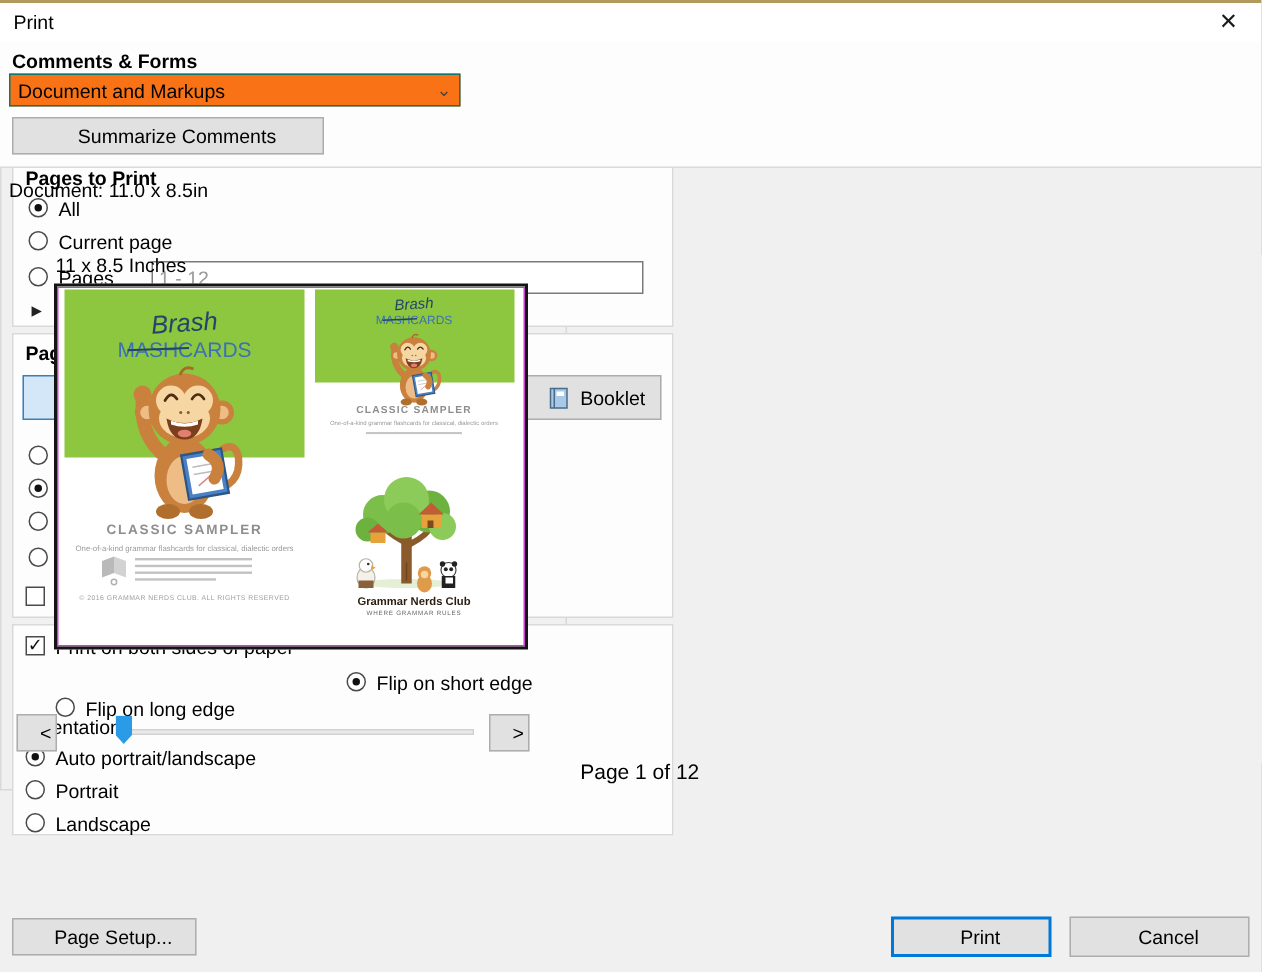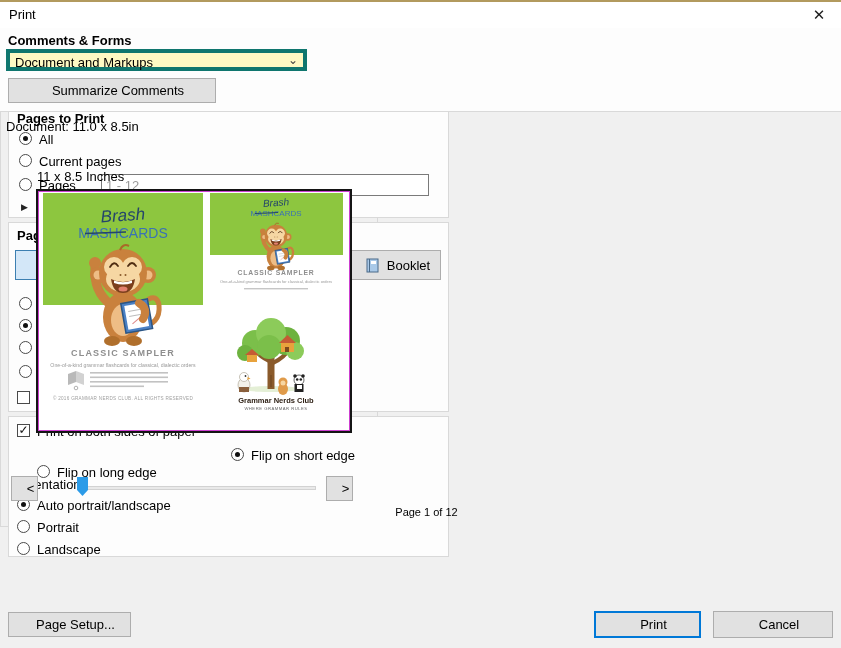--- a/index.html
+++ b/index.html
@@ -27,21 +27,21 @@
   .radio { width:13px; height:13px; border:1px solid #4a4a4a; border-radius:50%; background:#fff;
            position:relative; flex:none; }
   .radio.sel::after { content:""; position:absolute; left:3px; top:3px; width:5px; height:5px;
            border-radius:50%; background:#101010; }
   .checkbox { width:13px; height:13px; border:1px solid #4a4a4a; background:#fff; flex:none;
            font-size:12px; line-height:11px; text-align:center; color:#101010; overflow:hidden; }
   .btn { position:absolute; background:#e1e1e1; border:1px solid #adadad; font-size:13px;
          display:flex; align-items:center; justify-content:center; gap:6px; cursor:default;padding-left:12px; }
   .btn.primary { border:2px solid #0078d7; }
   .tab-btn.active { background:#d3e7f8; border:1px solid #3c7fb1; }
-  .combo { position:absolute; border:4px solid #0f766e; background:#fef9c3; display:flex; align-items:flex-start; }
+  .combo { position:absolute; border:1px solid #0f766e; background:#f97316; display:flex; align-items:center; }
   .combo .val { flex:1; padding:2px 5px; font-size:13px; overflow:hidden; }
   .combo .val.hl { background:#3297fd; color:#fff; margin:1px; padding:1px 4px; }
   .combo .arrow { width:20px; display:flex; align-items:center; justify-content:center;
                   color:#444; font-size:12px; flex:none; }
   .tinput { position:absolute; border:1px solid #7a7a7a; background:#fff; font-size:13px;
             padding:1px 4px; font-family:inherit; color:#000; }
   .tinput::placeholder { color:#9a9a9a; }
   .tinput:disabled { border-color:#bfbfbf; background:#fdfdfd; color:#8a8a8a; }
   .link { color:#0a5fce; text-decoration:underline; font-size:13px; }
   .qicon { width:19px; height:19px; border-radius:50%; background:#4386e8; border:1px solid #2a5fb8;
@@ -52,21 +52,21 @@
   .spinner { position:absolute; width:17px; display:flex; flex-direction:column; }
   .spin-btn { height:11px; border:1px solid #adadad; background:#f2f2f2; font-size:6px;
               display:flex; align-items:center; justify-content:center; color:#333; }
   .spin-btn + .spin-btn { margin-top:1px; }
   .more-arrow { font-size:9px; color:#222; }
   .slider-track { position:absolute; height:4px; background:#e9e9e9; border:1px solid #d2d2d2; }
   .slider-thumb { position:absolute; width:11px; height:19px; background:#2b9be8;
                   clip-path:polygon(0 0,100% 0,100% 68%,50% 100%,0 68%); }
   .preview-frame { position:absolute; border:2px solid #141414; box-shadow:inset 0 0 0 1px #cc3fd0;
                    background:#fff; }
-  .page-indicator { position:absolute; left:0; right:0; text-align:center; font-size:11px;margin-left:12px; }
+  .page-indicator { position:absolute; left:0; right:0; text-align:center; font-size:14px;margin-left:12px; }
   .doc-text, .static-text { position:absolute; font-size:13px; }
   svg text { font-family:"Liberation Sans",sans-serif; }
 </style>
 </head>
 <body>
 
 <div class="window">
   <div class="topline"></div>
   <div class="titlebar">
     <span class="win-title">Print</span>
@@ -103,21 +103,21 @@
     </div>
 
     <div class="box pages-box">
       <span class="sec-title" style="left:8px;top:6px;">Pages to Print</span>
       <div class="row" style="left:10px;top:27px;">
         <span class="radio sel"></span>
         <span class="lbl">All</span>
       </div>
       <div class="row" style="left:10px;top:49px;">
         <span class="radio"></span>
-        <span class="lbl">Current pages</span>
+        <span class="lbl">Current page</span>
       </div>
       <div class="row" style="left:10px;top:73px;">
         <span class="radio"></span>
         <span class="lbl">Pages</span>
       </div>
       <input class="tinput" style="left: 92px; top: 69px; width: 328px; height: 22px;" placeholder="1 - 12">
       <div class="row" style="left:12px;top:97px;">
         <span class="more-arrow">▶</span>
         <span class="lbl">More Options</span>
       </div>

